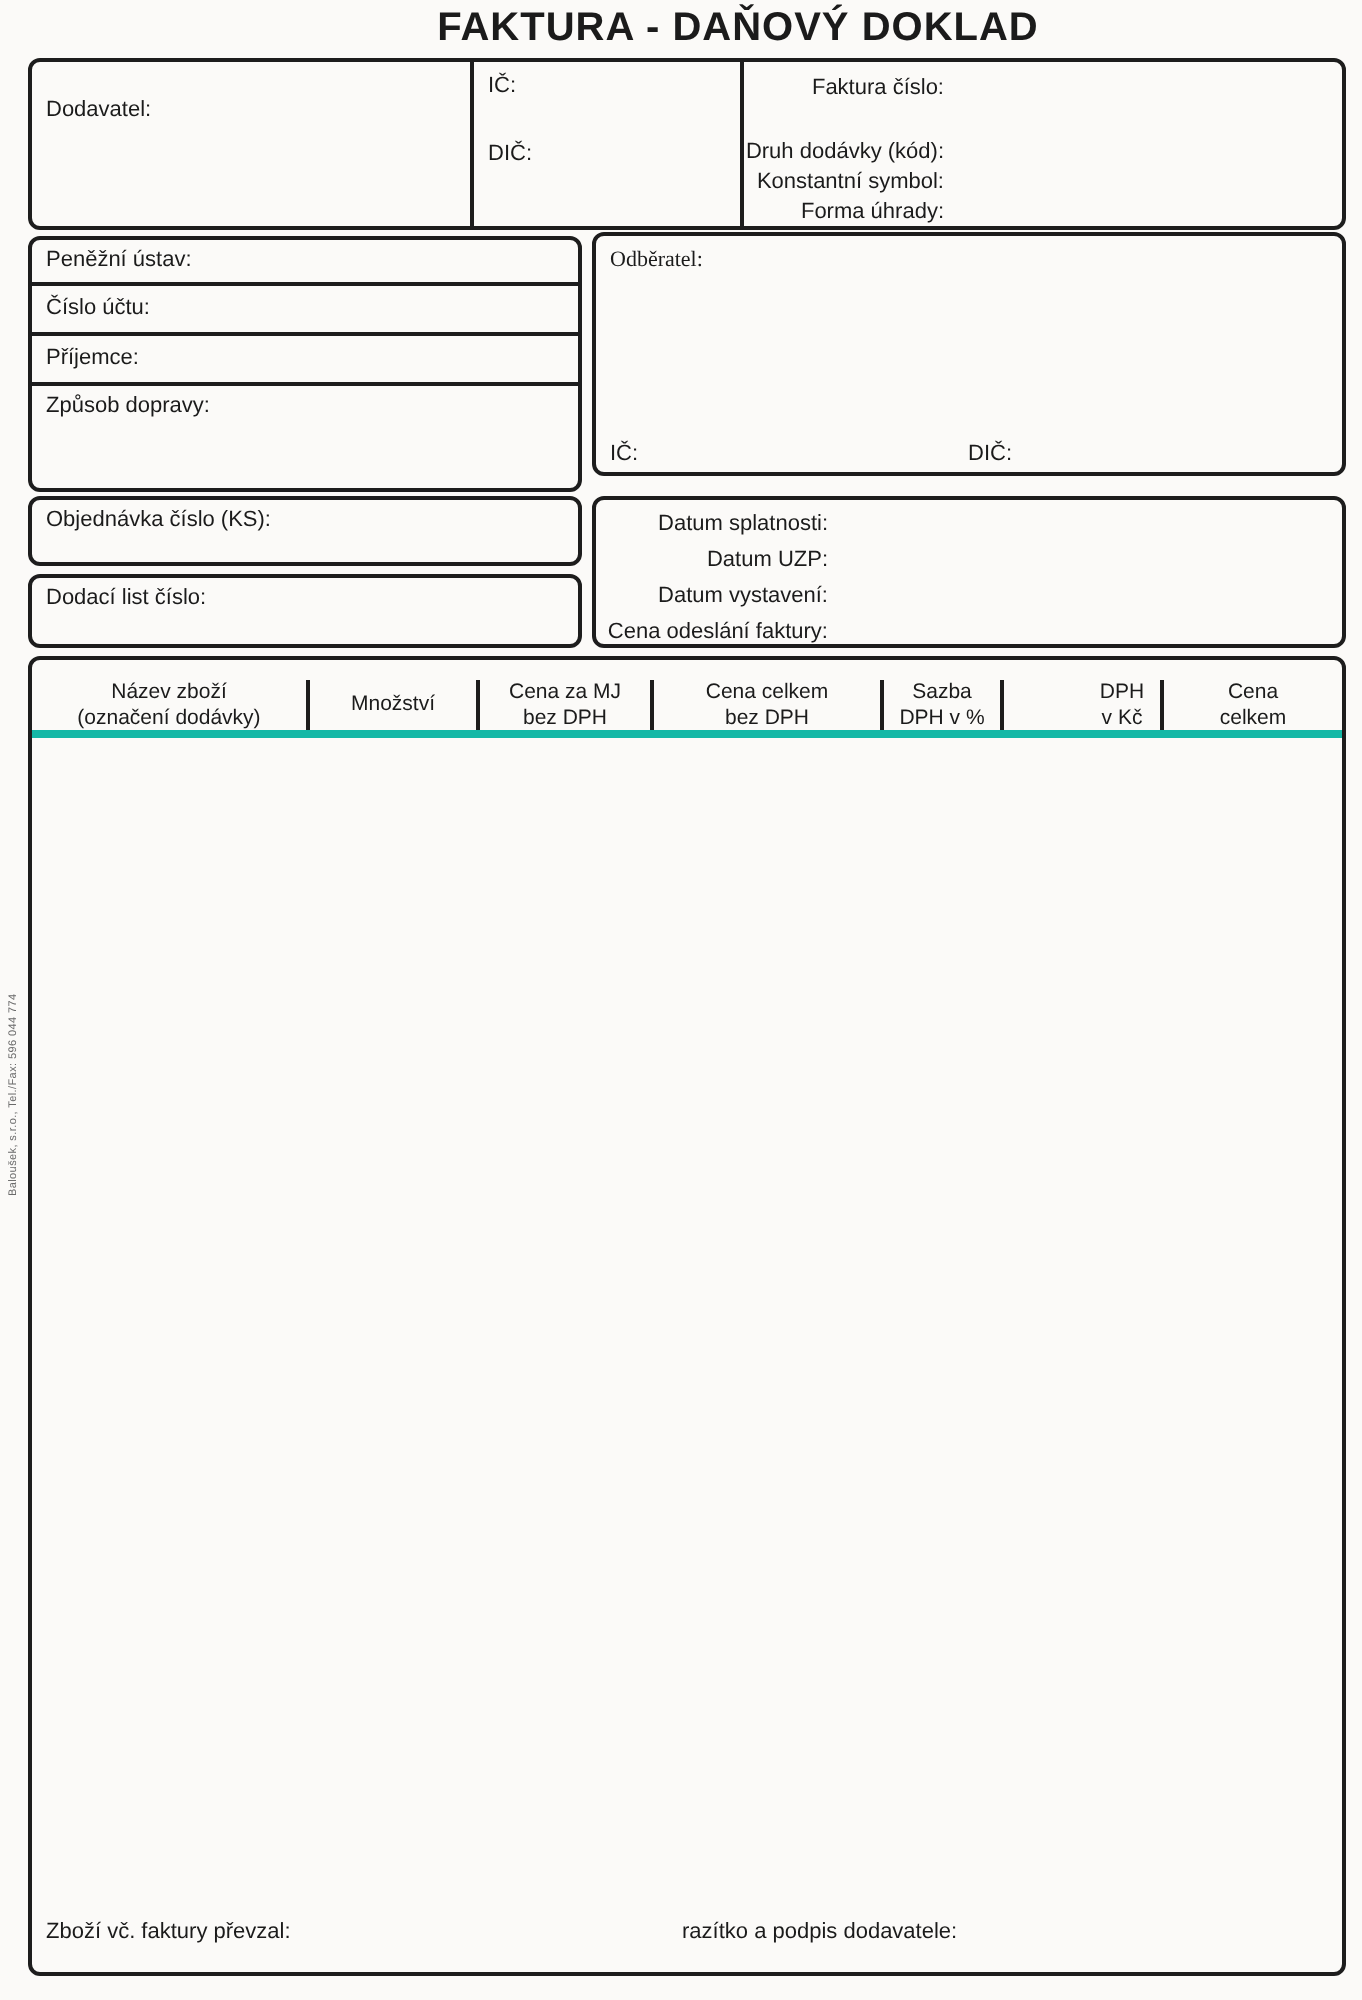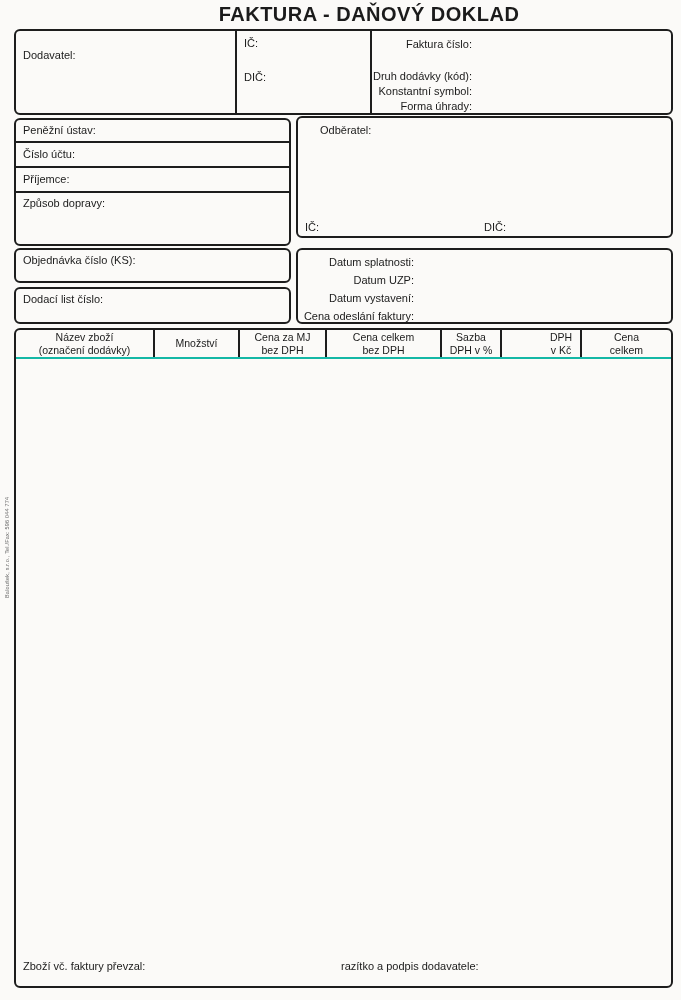--- a/index.html
+++ b/index.html
@@ -29,21 +29,21 @@
     background: transparent;
   }
   .vline { position: absolute; width: 2px; background: #1d1d1d; top: 0; bottom: 0; }
   .hline { position: absolute; height: 2px; background: #1d1d1d; left: 0; right: 0; }
   .lbl { position: absolute; font-size: 11px; white-space: nowrap; }
   .rcol { position: absolute; text-align: right; font-size: 11px; line-height: 15px; }
   .rcol div { white-space: nowrap; }
   .datecol { position: absolute; text-align: right; font-size: 11px; line-height: 18px; }
 
   
-  .items-header { position: absolute; left: 0; top: 0; right: 0; height: 29px; display: flex; border-bottom: 2px solid #14b8a6; }
+  .items-header { position: absolute; left: 0; top: 10px; right: 0; height: 29px; display: flex; border-bottom: 4px solid #14b8a6; }
   .items-header .cell {
     display: flex; flex-direction: column; align-items: center; justify-content: center;
     font-size: 10.5px; line-height: 12.5px; text-align: center;
     border-right: 2px solid #1d1d1d;
   }
   .items-header .cell:last-child { border-right: none; }
   .c1 { width: 139px; } .c2 { width: 85px; } .c3 { width: 87px; }
   .c4 { width: 115px; } .c5 { width: 60px; } .c6 { width: 80px; padding-left: 40px; } .c7 { flex: 1; }
 
   .footer-lbl { position: absolute; font-size: 11px; white-space: nowrap; }
@@ -91,21 +91,21 @@
     <div class="hline" style="top:46px;"></div>
     <div class="hline" style="top:71px;"></div>
 
     <span class="lbl" style="left:7px; top:4px;">Peněžní ústav:</span>
     <span class="lbl" style="left:7px; top:28px;">Číslo účtu:</span>
     <span class="lbl" style="left:7px; top:53px;">Příjemce:</span>
     <span class="lbl" style="left:7px; top:77px;">Způsob dopravy:</span>
   </div>
 
   <div class="box" style="left:296px; top:116px; width:377px; height:122px;">
-    <span class="lbl" style="left:22px; top:6px;">Odběratel:</span>
+    <span class="lbl" style="left:7px; top:6px;font-family:Liberation Serif, serif;">Odběratel:</span>
     <div style="position:absolute; left:7px; top:24px; width:360px; height:76px;"></div>
     <span class="lbl" style="left:7px; top:103px;">IČ:</span>
     <span class="lbl" style="left:186px; top:103px;">DIČ:</span>
   </div>
 
   <div class="box" style="left:14px; top:248px; width:277px; height:35px;">
     <span class="lbl" style="left:7px; top:4px;">Objednávka číslo (KS):</span>
   </div>
 
   <div class="box" style="left:14px; top:287px; width:277px; height:37px;">

